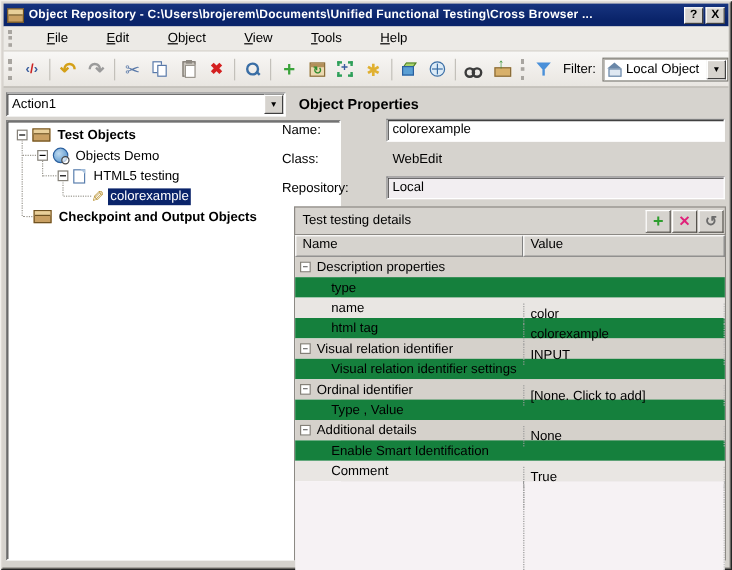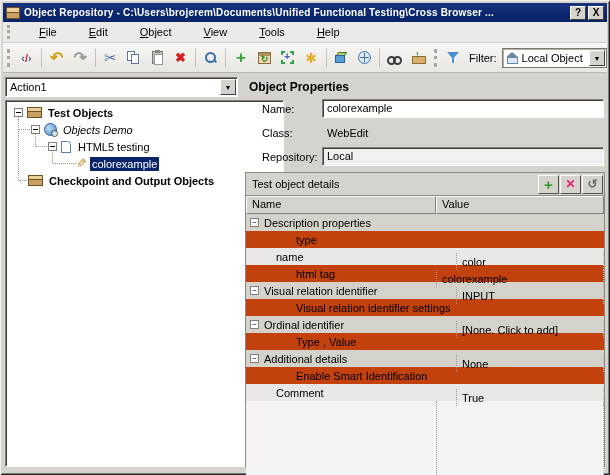--- a/index.html
+++ b/index.html
@@ -119,21 +119,21 @@
   .ic-package::before { content:""; position:absolute; left:0; top:0; right:0; height:3px; background:#e8cf9a; border-bottom:1px solid #6e5222; }
   .ic-sphere { position:relative; width:13px; height:13px; border-radius:50%; flex:none; margin-right:4px;
     background:radial-gradient(circle at 4px 4px,#bcd9f0,#4a8cc8); border:1px solid #2a5f9e; }
   .ic-sphere::after { content:""; position:absolute; right:-2px; bottom:-2px; width:5px; height:5px; border:1px solid #444; border-radius:50%; background:#fffa; }
   .ic-page { position:relative; width:10px; height:12px; background:#fff; border:1px solid #5a7fae; flex:none; margin-right:5px; }
   .ic-page::before { content:""; position:absolute; right:-1px; top:-1px; border-left:4px solid transparent; border-top:4px solid #aac4e0; }
   .ic-pencil { color:#b8912f; font-size:13px; flex:none; margin-right:3px; transform:scaleX(-1); }
 
   
   .rp-header { position:absolute; left:249px; top:80px; font-weight:bold; font-size:12px; }
-  .rp-label { position:absolute; left:262px; }
+  .rp-label { position:absolute; left:235px; }
   .rp-field { position:absolute; left:322px; width:282px; height:19px; background:#fff;
     border-top:1px solid #808080; border-left:1px solid #808080; border-bottom:1px solid #fff; border-right:1px solid #fff;
     box-shadow:inset 1px 1px 0 #404040; padding:2px 4px 0; }
   .rp-field.ro { background:#f2eef1; }
   .rp-static { position:absolute; left:327px; }
 
   .details-bar { position:absolute; left:245px; top:172px; width:360px; height:24px;
     background:#d6d3ce; border:1px solid #8c8984; display:flex; align-items:center; padding-left:6px; }
   .details-bar .bar-title { flex:1; }
   .mini-btn { width:21px; height:19px; margin-right:1px; background:#d6d3ce; flex:none;
@@ -144,21 +144,21 @@
   .mini-ref { color:#6b6b6b; font-size:12px; }
 
   .ptable { position:absolute; left:245px; top:196px; width:360px; height:271px;
     border-left:1px solid #8c8984; border-right:1px solid #8c8984; }
   .phead { display:flex; height:18px; }
   .phead .hcell { background:#d6d3ce; border-top:1px solid #fff; border-left:1px solid #fff;
     border-right:1px solid #808080; border-bottom:1px solid #808080; padding:1px 0 0 5px; }
   .phead .hcell.c1 { width:190px; } .phead .hcell.c2 { flex:1; }
   .trow { display:flex; height:17px; align-items:center; }
   .trow.group { background:#d5d1cb; }
-  .trow.light { background:#c2410c;padding-left:20px; }
+  .trow.light { background:#15803d; }
   .trow.dark  { background:#e9e6e3; }
   .gbox { width:9px; height:9px; background:#fff; border:1px solid #848078; margin:0 5px 0 4px; flex:none;
     font-size:8px; line-height:7px; text-align:center; }
   .gname { flex:1; }
   .cname { width:190px; padding-left:30px; overflow:hidden; white-space:nowrap; }
   .cval  { flex:1; padding-left:5px; border-left:1px dotted #999; border-right:1px dotted #bbb;
     height:100%; display:flex; align-items:center; overflow:hidden; white-space:nowrap;margin-top:44px; }
   .tfill { height:82px; background:#f6f2f4; display:flex; }
   .tfill .fn { width:190px; } .tfill .fv { flex:1; border-left:1px dotted #999; border-right:1px dotted #bbb; }
 </style>
@@ -272,21 +272,21 @@
     <span class="hline" style="left:13px; top:28px; width:11px;"></span>
     <span class="hline" style="left:30px; top:45px; width:11px;"></span>
     <span class="hline" style="left:47px; top:62px; width:23px;"></span>
     <span class="hline" style="left:13px; top:79px; width:8px;"></span>
 
     <div class="tree-row" style="left:8px; top:3px;">
       <span class="expander"></span>
       <span class="ic-package"></span>
       <span class="node-label bold">Test Objects</span>
     </div>
-    <div class="tree-row" style="left:25px; top:20px;font-style:italic;">
+    <div class="tree-row" style="left:25px; top:20px;">
       <span class="expander"></span>
       <span class="ic-sphere"></span>
       <span class="node-label">Objects Demo</span>
     </div>
     <div class="tree-row" style="left:42px; top:37px;">
       <span class="expander"></span>
       <span class="ic-page"></span>
       <span class="node-label">HTML5 testing</span>
     </div>
     <div class="tree-row" style="left:70px; top:54px;">
@@ -304,21 +304,21 @@
   <span class="rp-label" style="top:103px;">Name:</span>
   <div class="rp-field" style="top:99px;"><span>colorexample</span></div>
 
   <span class="rp-label" style="top:127px;">Class:</span>
   <span class="rp-static" style="top:127px;">WebEdit</span>
 
   <span class="rp-label" style="top:151px;">Repository:</span>
   <div class="rp-field ro" style="top:147px;"><span>Local</span></div>
 
   <div class="details-bar">
-    <span class="bar-title">Test object details</span>
+    <span class="bar-title">Test testing details</span>
     <span class="mini-btn mini-add">+</span>
     <span class="mini-btn mini-del">✕</span>
     <span class="mini-btn mini-ref">↺</span>
   </div>
 
   <div class="ptable">
     <div class="phead">
       <span class="hcell c1">Name</span>
       <span class="hcell c2">Value</span>
     </div>

